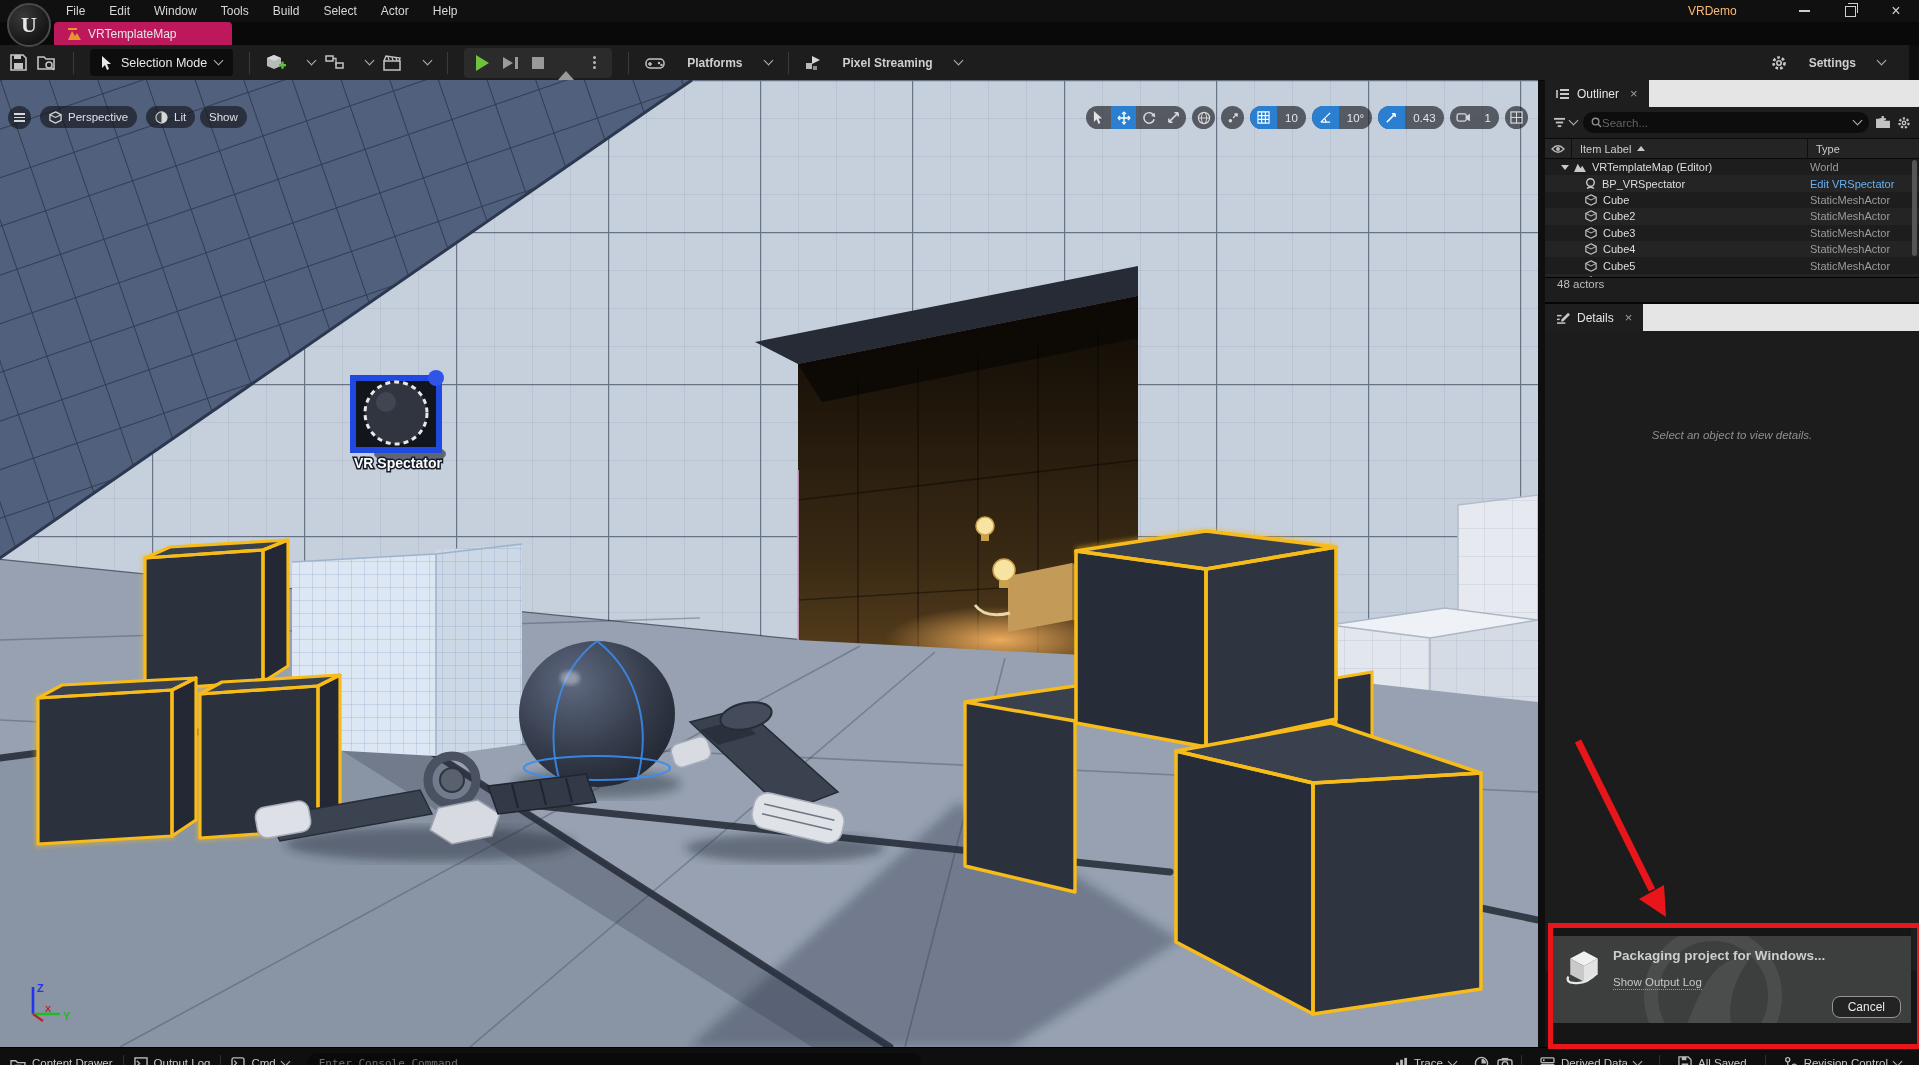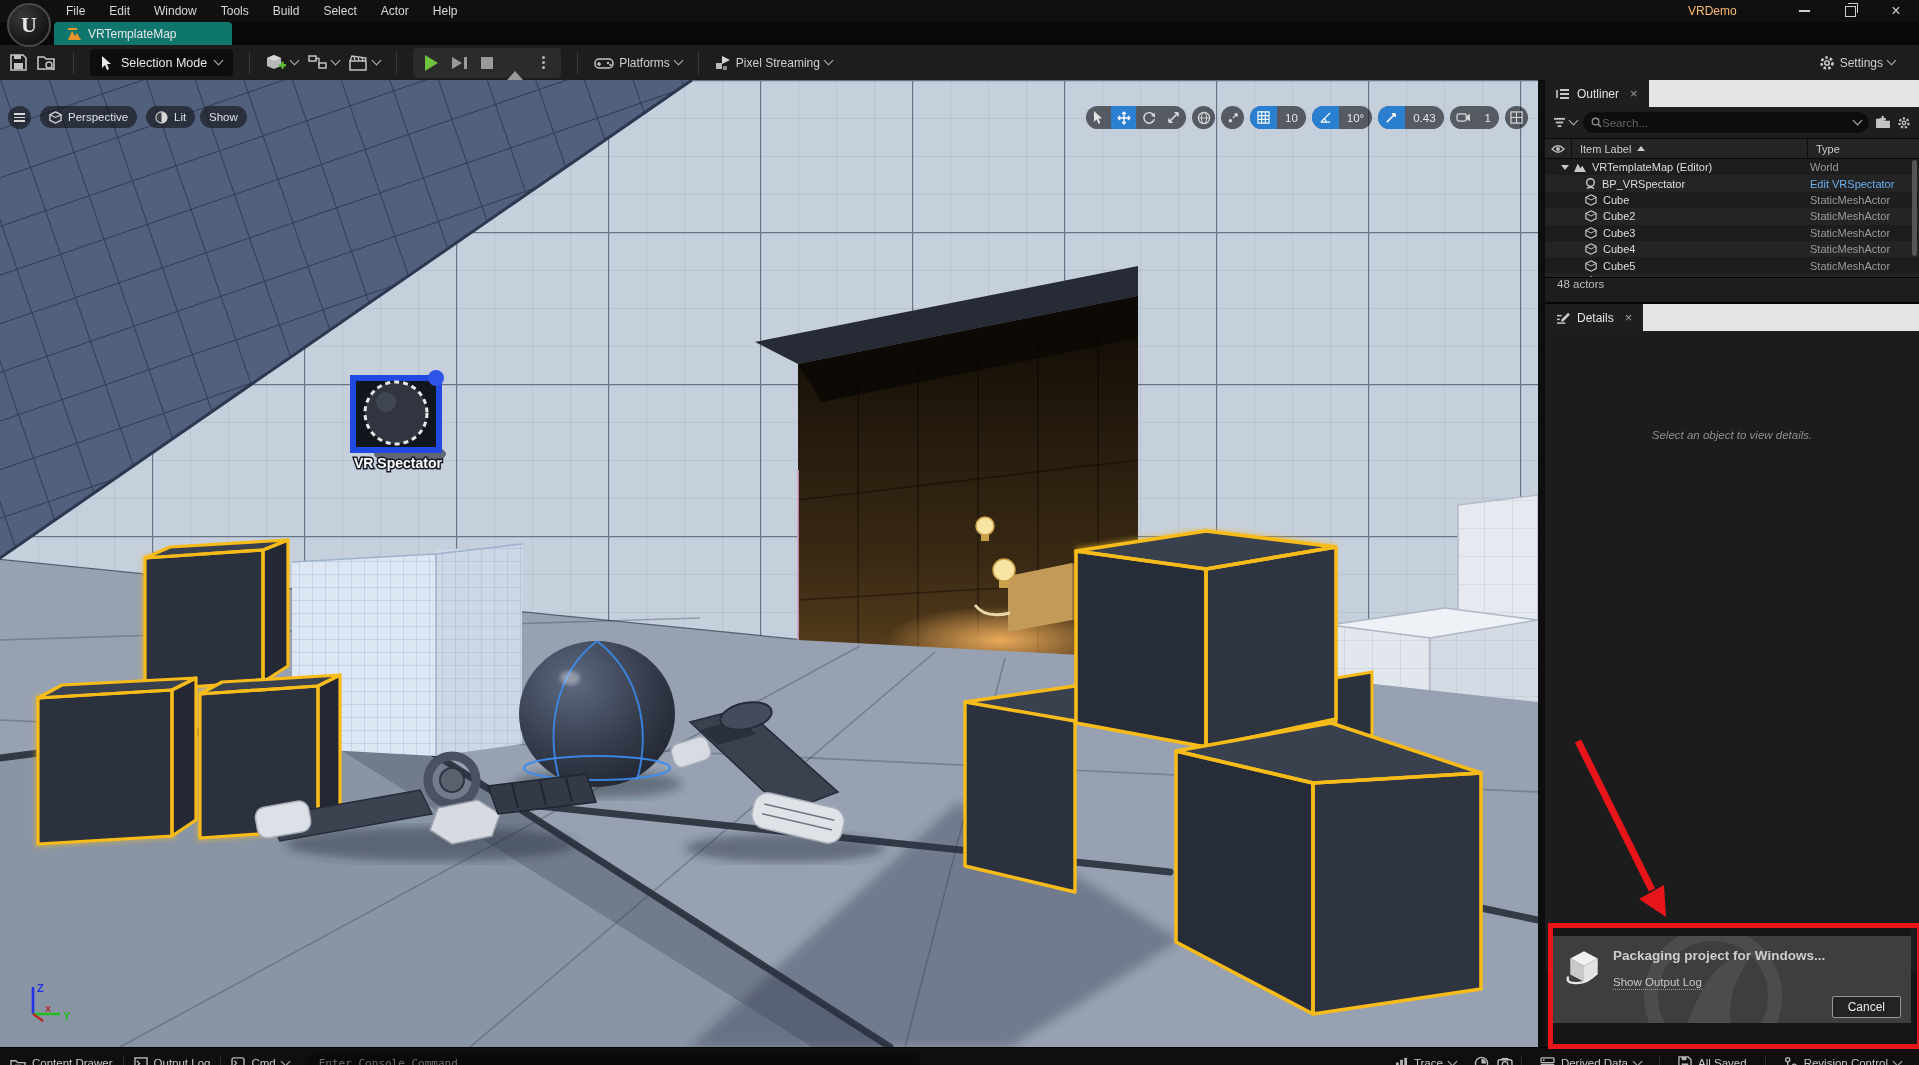--- a/index.html
+++ b/index.html
@@ -16,29 +16,29 @@
   .menus span{padding:0 12px;font-size:12px;color:#d8d8d8;line-height:22px;}
   .win-title{position:absolute;left:1688px;top:4px;font-size:12px;color:#fdba74;}
   .win-controls{position:absolute;right:0;top:0;height:22px;display:flex;}
   .winbtn{width:46px;height:22px;display:flex;align-items:center;justify-content:center;color:#cfcfcf;}
   .min-glyph{display:block;width:11px;height:2px;background:#cfcfcf;}
   .max-glyph{display:block;width:9px;height:9px;border:1.5px solid #cfcfcf;position:relative;}
   .max-glyph::after{content:"";position:absolute;left:2px;top:-4px;width:9px;height:9px;border:1.5px solid #cfcfcf;border-bottom:none;border-left:none;}
   .x-glyph{font-size:16px;line-height:16px;}
   
   .tabstrip{position:absolute;top:22px;left:0;right:0;height:23px;background:#090909;}
-  .asset-tab{position:absolute;left:54px;top:0;height:23px;min-width:150px;background:#0f766e;
+  .asset-tab{position:absolute;left:54px;top:0;height:23px;min-width:150px;background:#be185d;
     display:flex;align-items:center;gap:7px;padding:0 14px;border-radius:4px 4px 0 0;}
   .asset-tab span{font-size:12px;color:#e6e6e6;}
   
-  .toolbar{position:absolute;top:45px;left:0;right:0;height:35px;background:#1d1d1e;border-bottom:1px solid #060606;
+  .toolbar{position:absolute;top:45px;left:0;right:10px;height:35px;background:#1d1d1e;border-bottom:1px solid #060606;
     display:flex;align-items:center;}
   .tb-left{display:flex;align-items:center;gap:10px;padding-left:10px;}
   .tb-div{width:1px;height:22px;background:#3a3a3a;margin:0 6px;}
-  .tbtn{display:flex;align-items:center;gap:5px;color:#cfcfcf;font-size:12px;}
+  .tbtn{display:flex;align-items:center;gap:22px;color:#cfcfcf;font-size:12px;font-weight:bold;}
   .selmode{background:#0d0d0d;border-radius:4px;height:27px;display:flex;align-items:center;gap:8px;padding:0 11px;color:#e8e8e8;font-size:12.5px;}
   .playgroup{background:#2b2b2c;border-radius:4px;height:30px;display:flex;align-items:center;padding:0 4px;}
   .pbtn{width:28px;height:30px;display:flex;align-items:center;justify-content:center;}
   .tri-play{width:0;height:0;border-top:8px solid transparent;border-bottom:8px solid transparent;border-left:13px solid #6fc23c;}
   .tri-step{width:0;height:0;border-top:6px solid transparent;border-bottom:6px solid transparent;border-left:10px solid #9a9a9a;margin-right:2px;}
   .bar-step{width:3px;height:12px;background:#9a9a9a;}
   .sq-stop{width:12px;height:12px;background:#9a9a9a;}
   .tri-eject{width:0;height:0;border-left:8px solid transparent;border-right:8px solid transparent;border-bottom:9px solid #9a9a9a;}
   .bar-eject{width:16px;height:3px;background:#9a9a9a;margin-top:2px;}
   .kebab i{display:block;width:3px;height:3px;border-radius:50%;background:#b5b5b5;margin:2px auto;}
@@ -87,21 +87,21 @@
   .ofooter{height:24px;background:#1d1d1d;border-top:1px solid #020202;display:flex;align-items:flex-start;padding-left:12px;
     font-size:11.5px;color:#bdbdbd;}
   .pgap{height:2px;background:#050505;}
   .dbody{height:640px;background:#1c1c1c;text-align:center;}
   .dbody .msg{display:inline-block;margin-top:98px;font-size:11.5px;font-style:italic;color:#8f8f8f;}
   
   .toast{position:absolute;left:1553px;top:928px;width:358px;height:111px;background:#161616;overflow:hidden;z-index:40;}
   .toast-body{position:absolute;left:0;right:0;top:8px;height:87px;background:#3d3e3e;overflow:hidden;}
   .toast-title{position:absolute;left:60px;top:12px;font-size:13.5px;font-weight:bold;color:#cdcdcd;}
   .toast-link{position:absolute;left:60px;top:40px;font-size:11.5px;color:#c6c6c6;border-bottom:1px dotted #9a9a9a;padding-bottom:1px;}
-  .toast-cancel{position:absolute;right:10px;bottom:5px;background:#232323;border:1px solid #969696;border-radius:2px;
+  .toast-cancel{position:absolute;right:10px;bottom:5px;background:#232323;border:1px solid #969696;border-radius:8px;
     color:#e8e8e8;font-size:12px;padding:3px 15px;}
   .red-rect{position:absolute;left:1548px;top:923px;width:364px;height:116px;border:5px solid #e8161b;z-index:50;pointer-events:none;}
   .annot{position:absolute;left:0;top:0;width:1919px;height:1065px;z-index:60;pointer-events:none;}
   
   .statusbar{position:absolute;left:0;top:1047px;width:1919px;height:30px;background:#0f0f0f;border-top:1px solid #000;
     display:flex;align-items:center;font-size:11.5px;color:#c8c8c8;z-index:30;}
   .sb-item{display:flex;align-items:center;gap:6px;padding:0 10px;}
   .sb-div{width:1px;height:16px;background:#2e2e2e;}
   .console{width:590px;height:20px;background:#0a0a0a;border-radius:12px;display:flex;align-items:center;
     padding:0 12px;color:#6f6f6f;font-family:"DejaVu Sans Mono",monospace;font-size:11px;margin-left:8px;}

